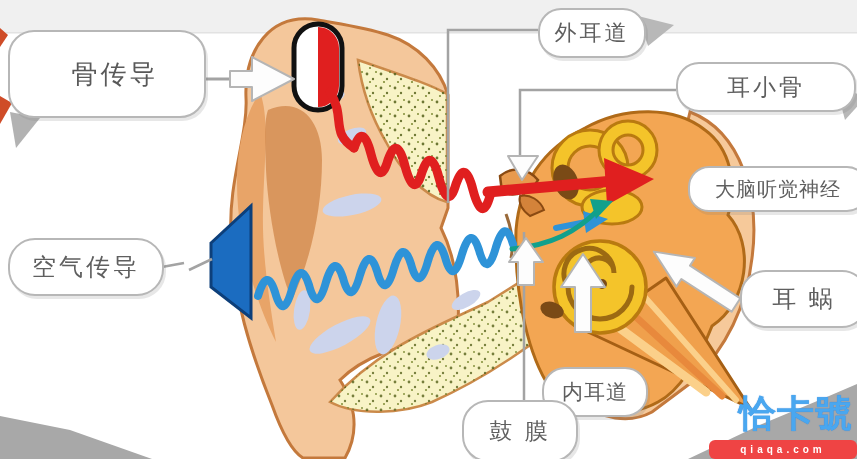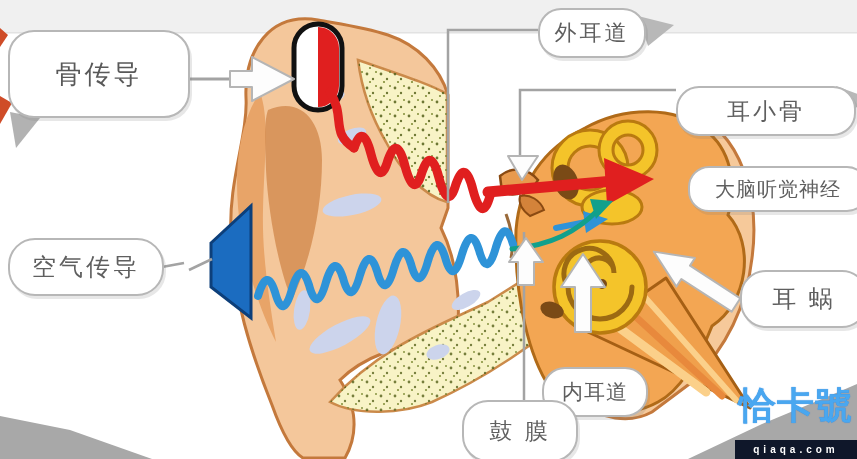--- a/index.html
+++ b/index.html
@@ -6,34 +6,34 @@
   body{width:857px;height:459px;overflow:hidden;position:relative;
        font-family:"Liberation Sans","DejaVu Sans",sans-serif;background:#ffffff;}
   .stage{position:absolute;inset:0;width:857px;height:459px;}
   svg{position:absolute;left:0;top:0;}
   
   .bubble{position:absolute;background:#ffffff;border:2px solid #b7b7b7;
           color:#5f5f5f;display:flex;align-items:center;justify-content:center;
           box-shadow:2px 3px 0 rgba(120,120,120,.18);z-index:4;
           letter-spacing:3px;font-weight:500;white-space:nowrap;}
   .b-title{left:8px;top:30px;width:178px;height:84px;border-radius:26px;
-           flex-direction:column;line-height:1.25;font-size:26px;color:#595959;}
+           flex-direction:column;line-height:1.25;font-size:26px;color:#595959;padding-left:16px;}
   .b-waierdao{left:538px;top:8px;width:104px;height:46px;border-radius:23px;font-size:22px;}
-  .b-erxiaogu{left:676px;top:62px;width:176px;height:46px;border-radius:23px;font-size:23px;margin-top:24px;}
+  .b-erxiaogu{left:676px;top:62px;width:176px;height:46px;border-radius:23px;font-size:23px;}
   .b-shenjing{left:688px;top:166px;width:176px;height:42px;border-radius:21px;font-size:20px;letter-spacing:1px;}
   .b-erwo{left:740px;top:270px;width:124px;height:54px;border-radius:26px;font-size:24px;}
   .b-neierdao{left:542px;top:332px;width:102px;height:46px;border-radius:23px;font-size:21px;letter-spacing:1px;margin-top:35px;}
   .b-gumo{left:462px;top:400px;width:112px;height:58px;border-radius:26px;font-size:23px;}
   .b-kongqi{left:8px;top:238px;width:152px;height:54px;border-radius:27px;font-size:24px;}
   
   .wm{position:absolute;right:0;bottom:0;z-index:6;text-align:right;}
   .wm-logo{font-size:37px;font-weight:bold;color:#49a7f0;letter-spacing:1px;
-           line-height:1;margin:0 4px 16px 0;text-shadow:0 0 1px #2b7fd8;}
-  .wm-bar{width:122px;height:19px;background:#0f172a;display:flex;align-items:center;
-          justify-content:center;color:#ffffff;font-size:10px;font-weight:bold;letter-spacing:4px;}
+           line-height:1;margin:0 4px 8px 0;text-shadow:0 0 1px #2b7fd8;}
+  .wm-bar{width:148px;height:19px;background:#ef4444;display:flex;align-items:center;
+          justify-content:center;color:#ffffff;font-size:10px;font-weight:bold;letter-spacing:4px;border-radius:6px;}
 </style>
 </head>
 <body>
 
 <div class="stage">
 
 <svg width="857" height="459" viewBox="0 0 857 459">
   <defs>
     <pattern id="speckle" width="14" height="14" patternUnits="userSpaceOnUse">
       <circle cx="3" cy="4" r="1.4" fill="#55611a"></circle>

